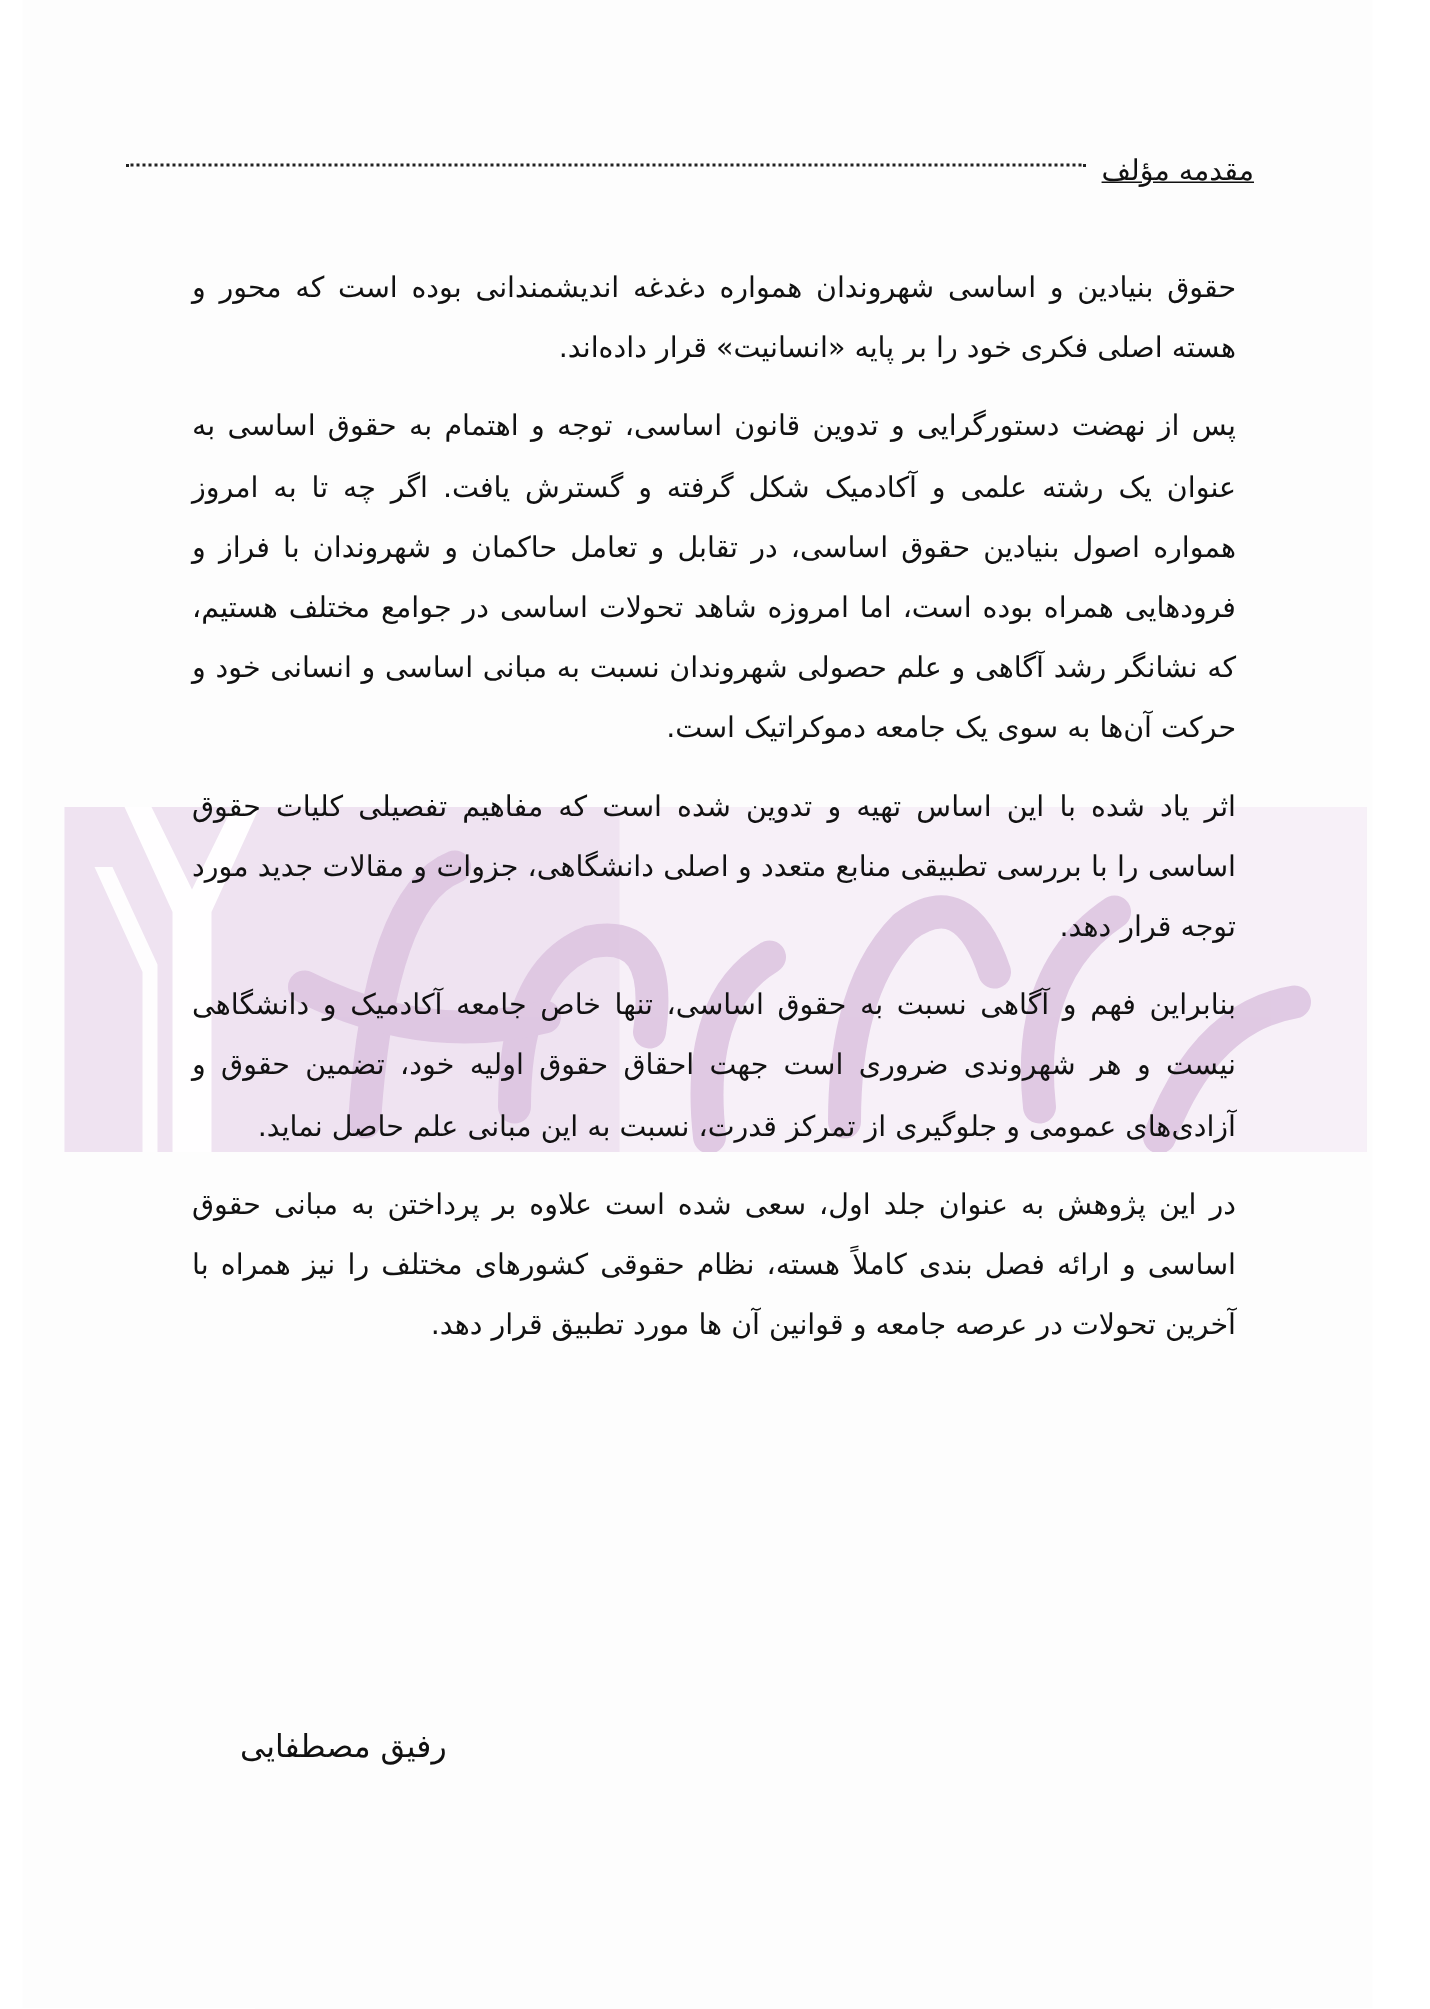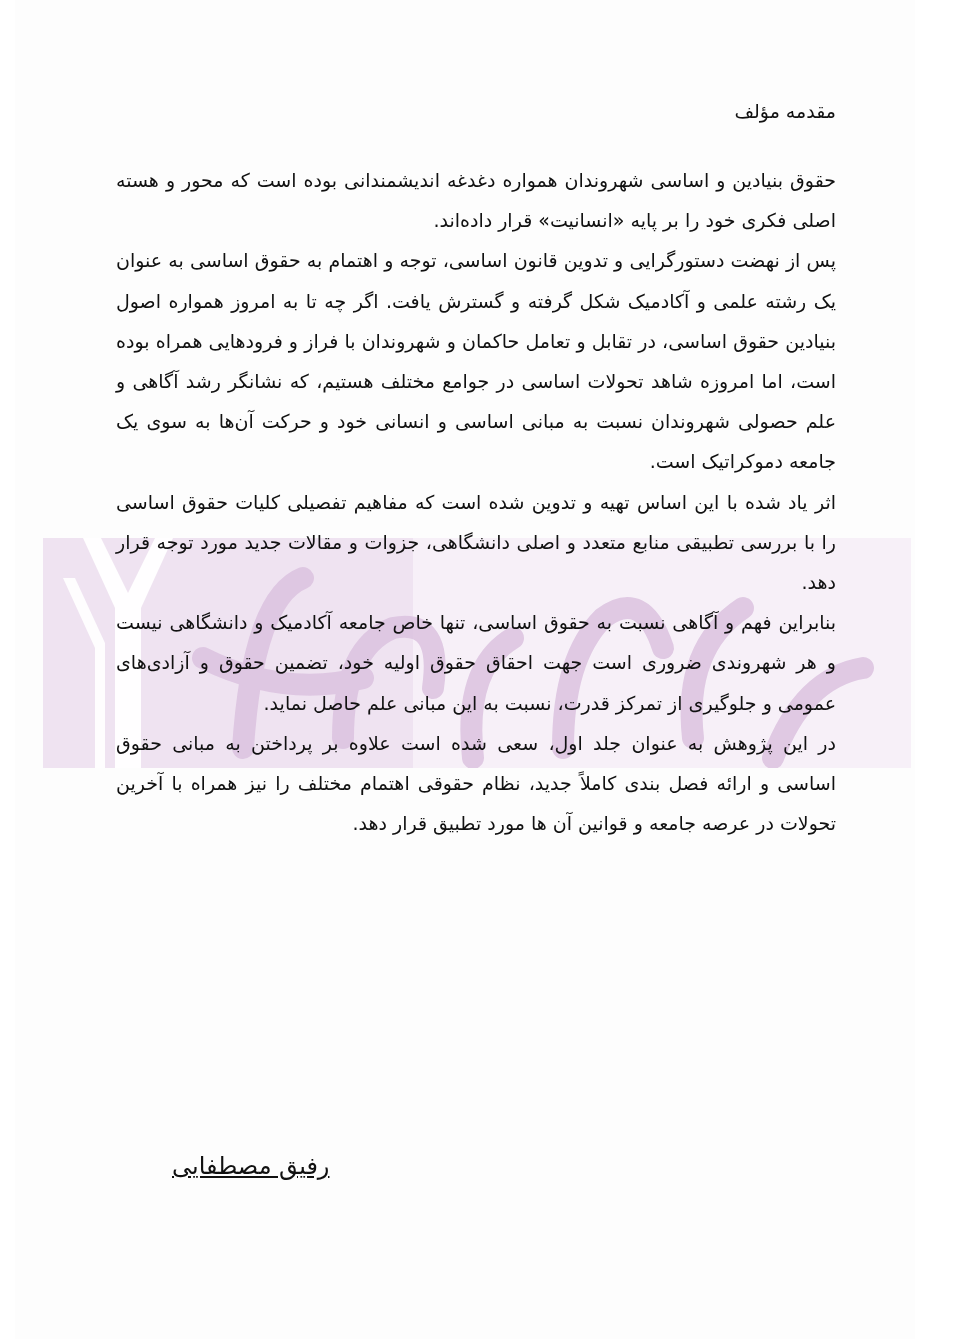--- a/index.html
+++ b/index.html
@@ -42,23 +42,24 @@
       height: 1339px;
       z-index: 2;
     }
     .header {
       position: absolute;
       top: 96px;
       right: 117px;
       left: 84px;
       height: 36px;
       display: flex;
-      flex-direction: column;
-      align-items: flex-start;
+      flex-direction: row;
+      align-items: center;
       direction: rtl;
+      text-decoration: underline;
     }
     .header-title {
       font-size: 19px;
       white-space: nowrap;
       line-height: 30px;
     }
     .header-dots {
       flex: 1;
       margin-right: 10px;
       border-bottom: 2px dotted #222;
@@ -69,31 +70,30 @@
       position: absolute;
       top: 160px;
       right: 117px;
       width: 720px;
       direction: rtl;
       text-align: justify;
       font-size: 19px;
       line-height: 40.2px;
     }
     .para {
-      margin: 0;
+      margin: 12px;
       text-align-last: right;
     }
     .signature {
       position: absolute;
       top: 1152px;
-      left: 172px;
-      font-size: 24px;
+      left: 160px;
+      font-size: 21px;
       direction: rtl;
       white-space: nowrap;
-      text-decoration: underline;
     }
   </style>
 </head>
 <body>
 
 <div class="page-bg"></div>
 
 <div class="watermark">
   <svg width="868" height="230" viewBox="0 0 868 230">
 
@@ -119,17 +119,17 @@
   <div class="header">
     <span class="header-title">مقدمه مؤلف</span>
     <span class="header-dots"></span>
   </div>
 
   <div class="body-text">
     <p class="para">حقوق بنیادین و اساسی شهروندان همواره دغدغه اندیشمندانی بوده است که محور و هسته اصلی فکری خود را بر پایه «انسانیت» قرار داده‌اند.</p>
     <p class="para">پس از نهضت دستورگرایی و تدوین قانون اساسی، توجه و اهتمام به حقوق اساسی به عنوان یک رشته علمی و آکادمیک شکل گرفته و گسترش یافت. اگر چه تا به امروز همواره اصول بنیادین حقوق اساسی، در تقابل و تعامل حاکمان و شهروندان با فراز و فرودهایی همراه بوده است، اما امروزه شاهد تحولات اساسی در جوامع مختلف هستیم، که نشانگر رشد آگاهی و علم حصولی شهروندان نسبت به مبانی اساسی و انسانی خود و حرکت آن‌ها به سوی یک جامعه دموکراتیک است.</p>
     <p class="para">اثر یاد شده با این اساس تهیه و تدوین شده است که مفاهیم تفصیلی کلیات حقوق اساسی را با بررسی تطبیقی منابع متعدد و اصلی دانشگاهی، جزوات و مقالات جدید مورد توجه قرار دهد.</p>
     <p class="para">بنابراین فهم و آگاهی نسبت به حقوق اساسی، تنها خاص جامعه آکادمیک و دانشگاهی نیست و هر شهروندی ضروری است جهت احقاق حقوق اولیه خود، تضمین حقوق و آزادی‌های عمومی و جلوگیری از تمرکز قدرت، نسبت به این مبانی علم حاصل نماید.</p>
-    <p class="para">در این پژوهش به عنوان جلد اول، سعی شده است علاوه بر پرداختن به مبانی حقوق اساسی و ارائه فصل بندی کاملاً جدید، نظام حقوقی اهتمام مختلف را نیز همراه با آخرین تحولات در عرصه جامعه و قوانین آن ها مورد تطبیق قرار دهد.</p>
+    <p class="para">در این پژوهش به عنوان جلد اول، سعی شده است علاوه بر پرداختن به مبانی حقوق اساسی و ارائه فصل بندی کاملاً هسته، نظام حقوقی کشورهای مختلف را نیز همراه با آخرین تحولات در عرصه جامعه و قوانین آن ها مورد تطبیق قرار دهد.</p>
   </div>
 
   <div class="signature">رفیق مصطفایی</div>
 </div>
 
 </body></html>

